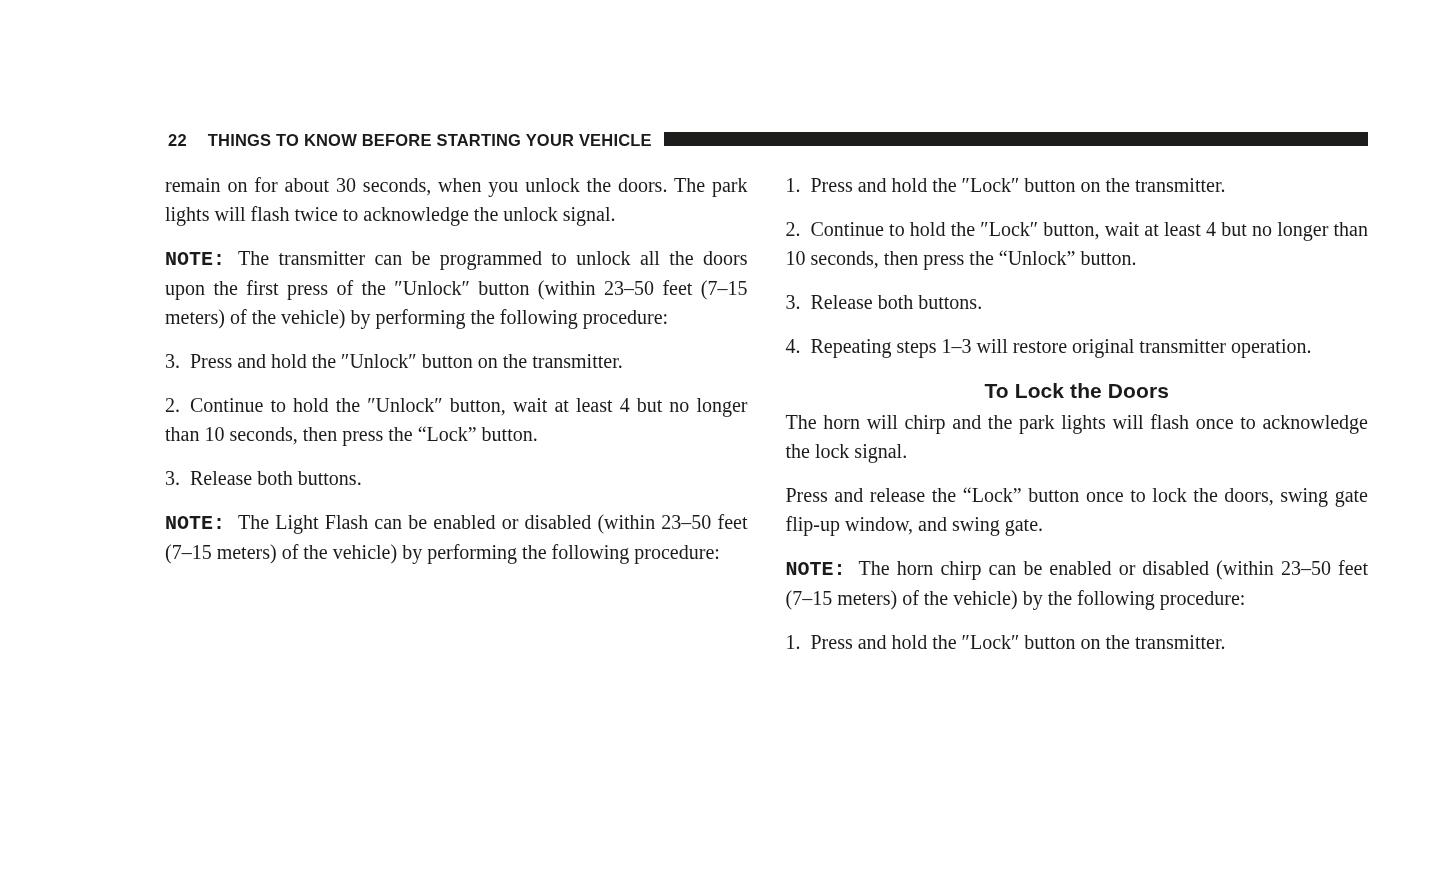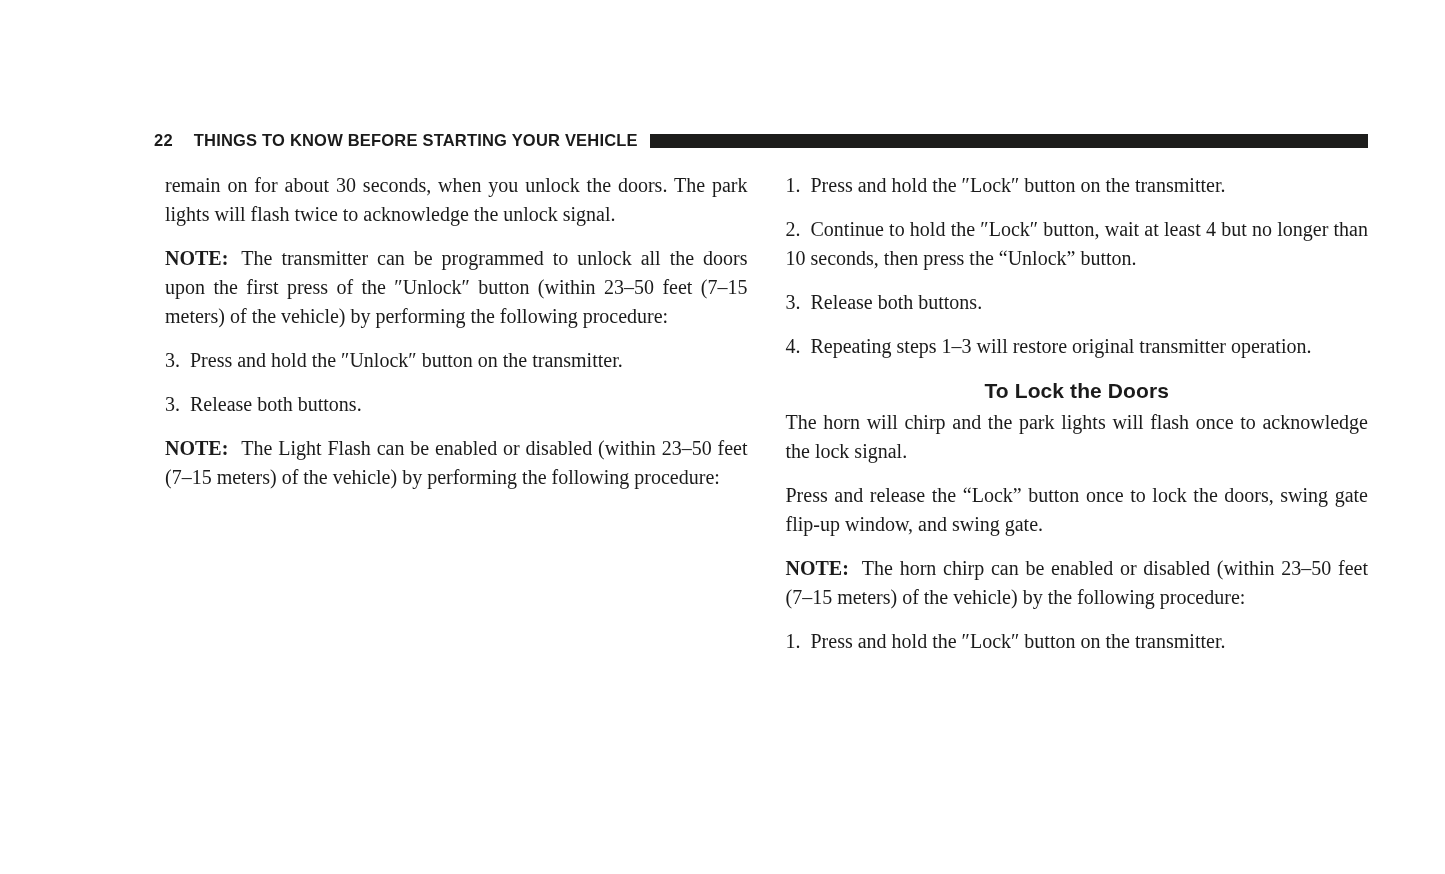--- a/index.html
+++ b/index.html
@@ -10,24 +10,23 @@
     width: 1445px;
     height: 874px;
     background: #ffffff;
     color: #1b1b1b;
     overflow: hidden;
   }
 
   .running-header {
     position: absolute;
     top: 131px;
-    left: 154px;
+    left: 168px;
     right: 77px;
     display: flex;
-    align-items: center;
     font-family: "Liberation Sans", sans-serif;
     font-weight: bold;
     font-size: 16.5px;
     letter-spacing: 0.2px;
     color: #1b1b1b;
     white-space: nowrap;
   }
   .page-num { margin-right: 21px; }
   .header-bar {
     flex: 1;
@@ -49,20 +48,21 @@
     line-height: 29px;
     text-align: justify;
     color: #1b1b1b;
   }
   .col { flex: 1; min-width: 0; }
 
   p.para { margin: 0 0 15px 0; }
   .note-label {
     font-weight: bold;
     margin-right: 13px;
+    font-family: Liberation Mono, monospace;
   }
   .section-heading {
     font-family: "Liberation Sans", sans-serif;
     font-weight: bold;
     font-size: 21px;
     line-height: 30px;
     margin: 6px 0 2px 0;
     text-align: center;
     letter-spacing: 0.1px;
   }
@@ -77,20 +77,21 @@
     <span class="header-title">THINGS TO KNOW BEFORE STARTING YOUR VEHICLE</span>
     <span class="header-bar"></span>
   </div>
 
   <div class="columns">
 
     <div class="col">
       <p class="para"><span>remain on for about 30 seconds, when you unlock the doors. The park lights will flash twice to acknowledge the unlock signal.</span></p>
       <p class="para"><span class="note-label">NOTE:</span><span>The transmitter can be programmed to unlock all the doors upon the first press of the ″Unlock″ button (within 23–50 feet (7–15 meters) of the vehicle) by per­forming the following procedure:</span></p>
       <p class="para"><span>3. Press and hold the ″Unlock″ button on the transmitter.</span></p>
+      <p class="para"><span>2. Continue to hold the ″Unlock″ button, wait at least 4 but no longer than 10 seconds, then press the “Lock” button.</span></p>
       <p class="para"><span>3. Release both buttons.</span></p>
       <p class="para"><span class="note-label">NOTE:</span><span>The Light Flash can be enabled or disabled (within 23–50 feet (7–15 meters) of the vehicle) by per­forming the following procedure:</span></p>
     </div>
 
     <div class="col">
       <p class="para"><span>1. Press and hold the ″Lock″ button on the transmitter.</span></p>
       <p class="para"><span>2. Continue to hold the ″Lock″ button, wait at least 4 but no longer than 10 seconds, then press the “Unlock” button.</span></p>
       <p class="para"><span>3. Release both buttons.</span></p>
       <p class="para"><span>4. Repeating steps 1–3 will restore original transmitter operation.</span></p>
       <h2 class="section-heading">To Lock the Doors</h2>

